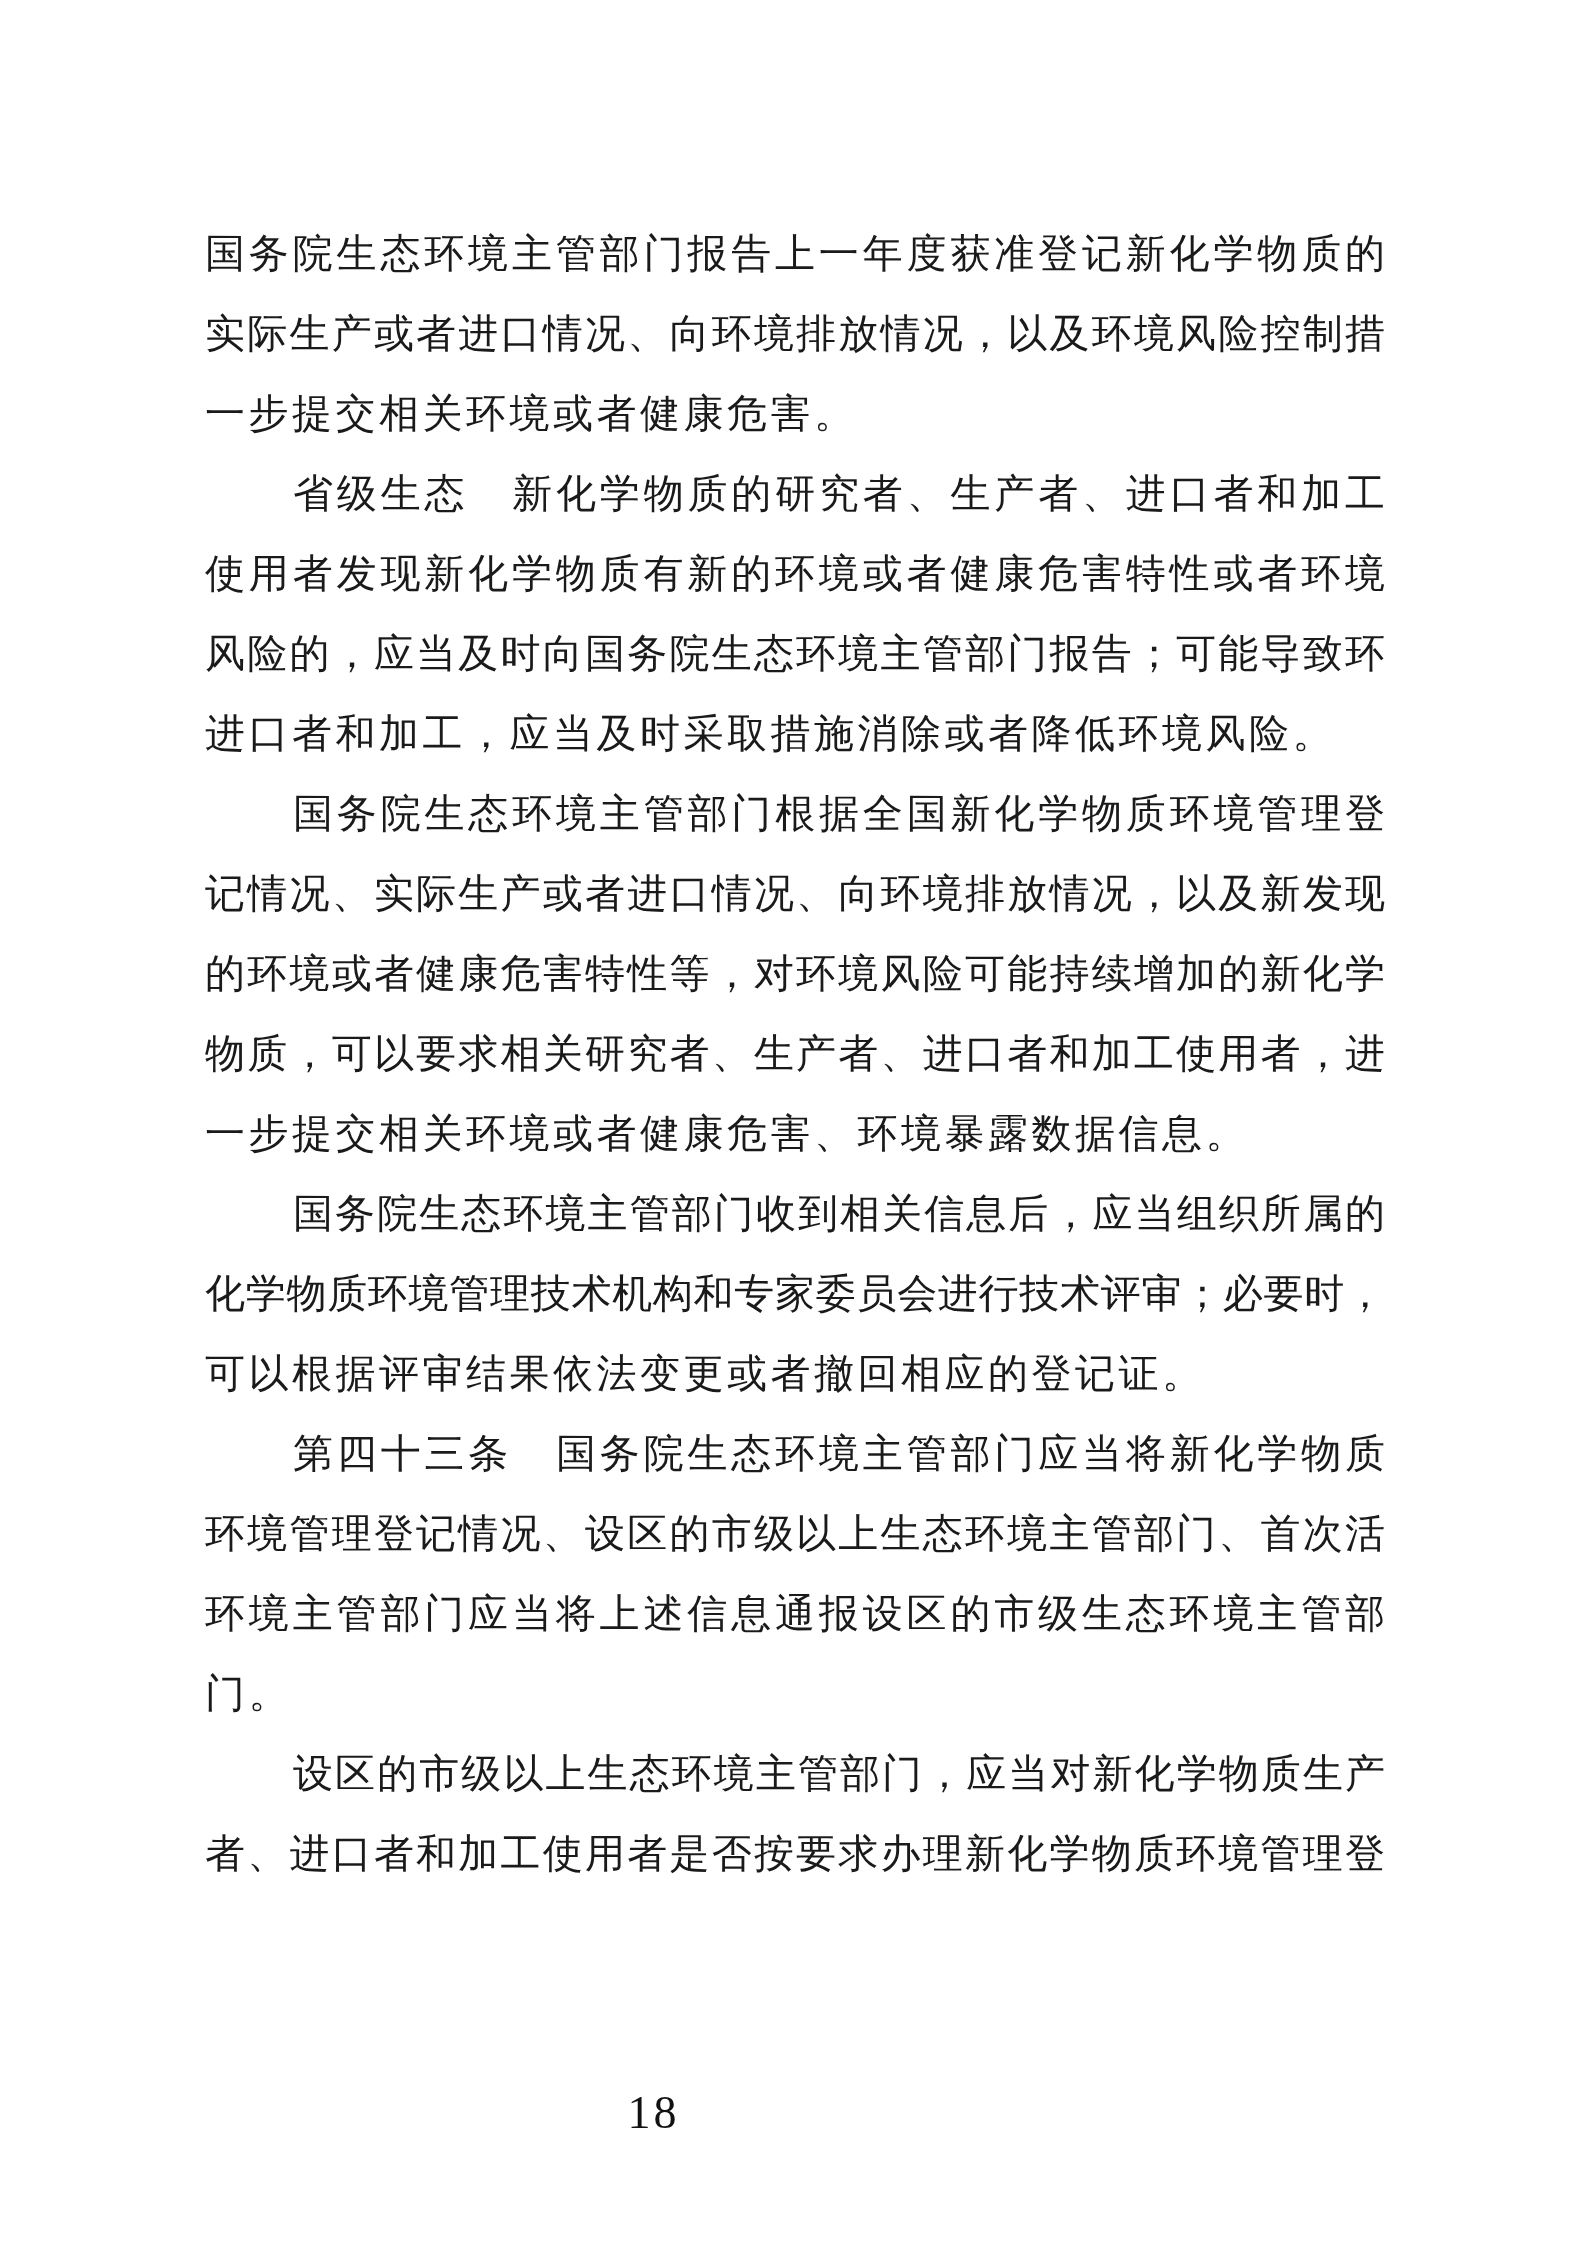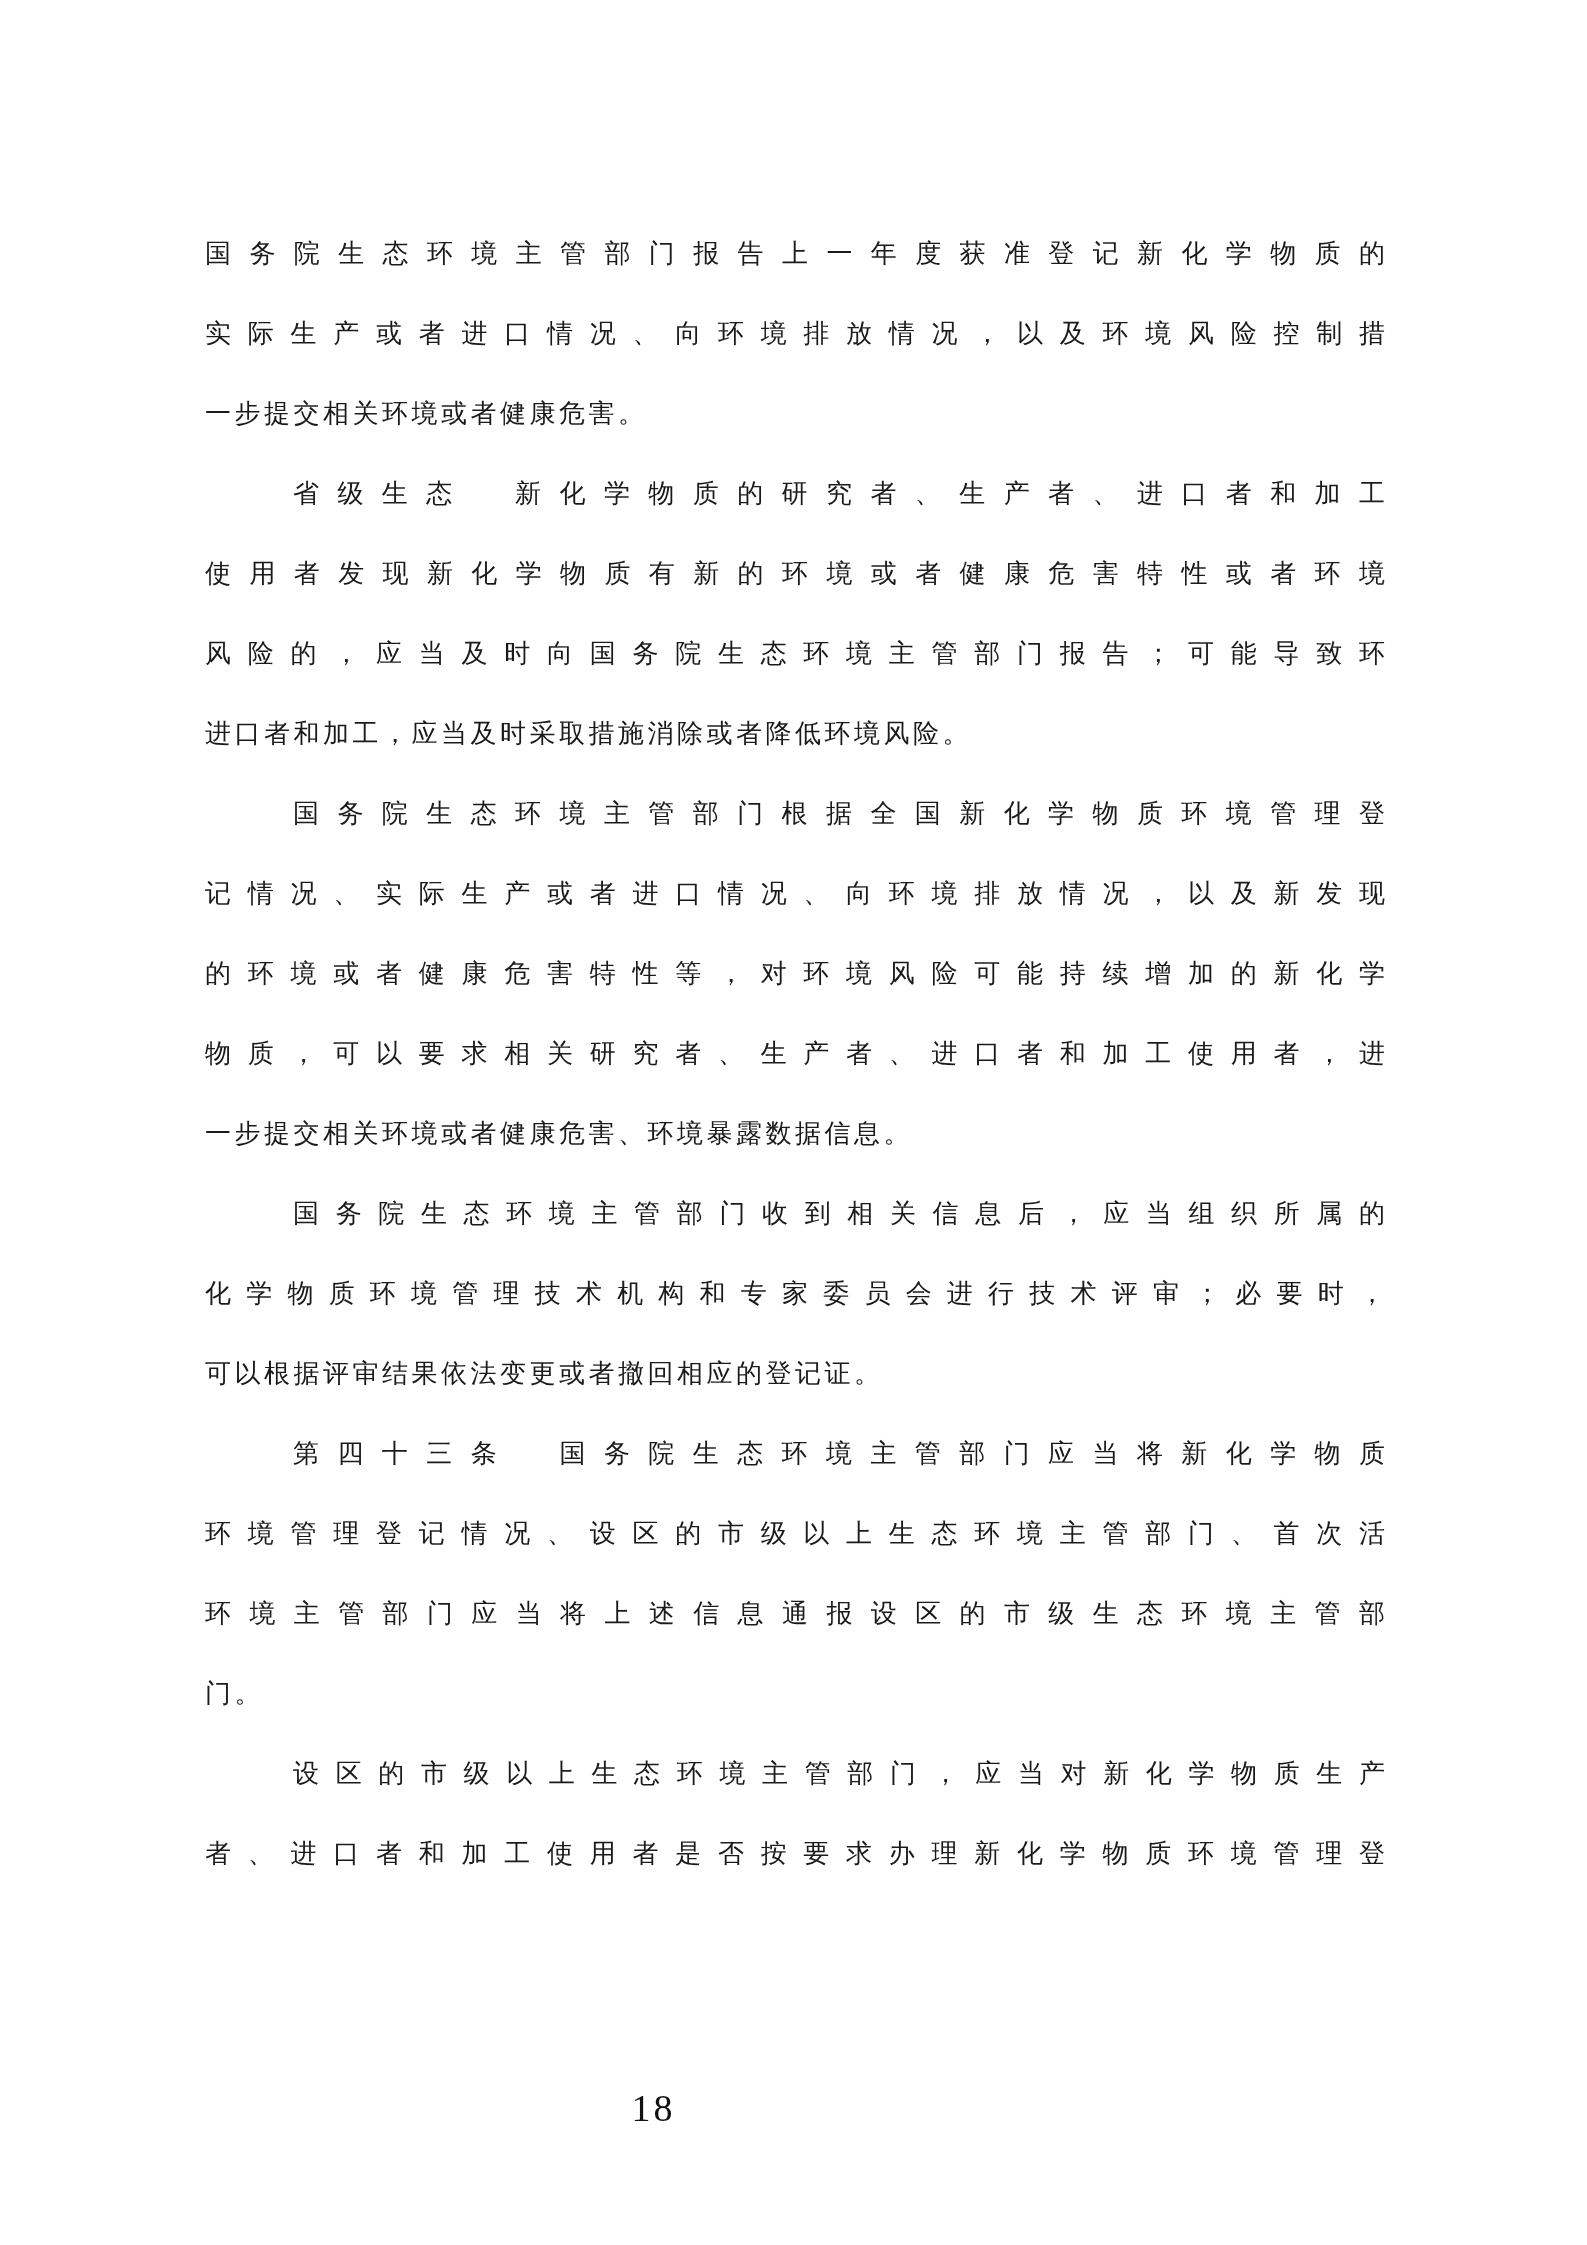--- a/index.html
+++ b/index.html
@@ -18,21 +18,21 @@
   .page {
     position: absolute;
     inset: 0;
     background: #ffffff;
   }
   .text-block {
     position: absolute;
     left: 205px;
     top: 214px;
     width: 1180px;
-    font-size: 26px;
+    font-size: 40px;
     line-height: 80px;
     font-weight: 400;
   }
   .line {
     height: 80px;
     white-space: nowrap;
     text-align: justify;
   }
   
   .line.fill {
@@ -46,21 +46,21 @@
   }
   .line.indent {
     text-indent: 88px;
   }
   .page-number {
     position: absolute;
     top: 2086px;
     left: 0;
     width: 1307px;
     text-align: center;
-    font-size: 38px;
+    font-size: 46px;
     letter-spacing: 3px;
     color: #111111;
   }
 </style>
 </head>
 <body>
 
 <div class="page">
 
   <div class="text-block">

